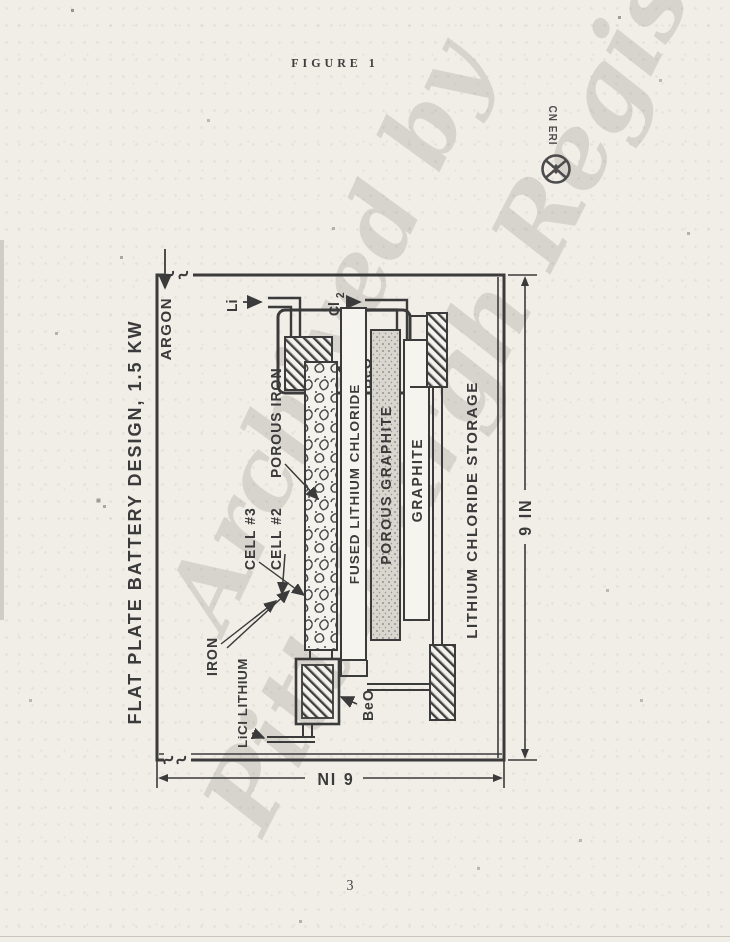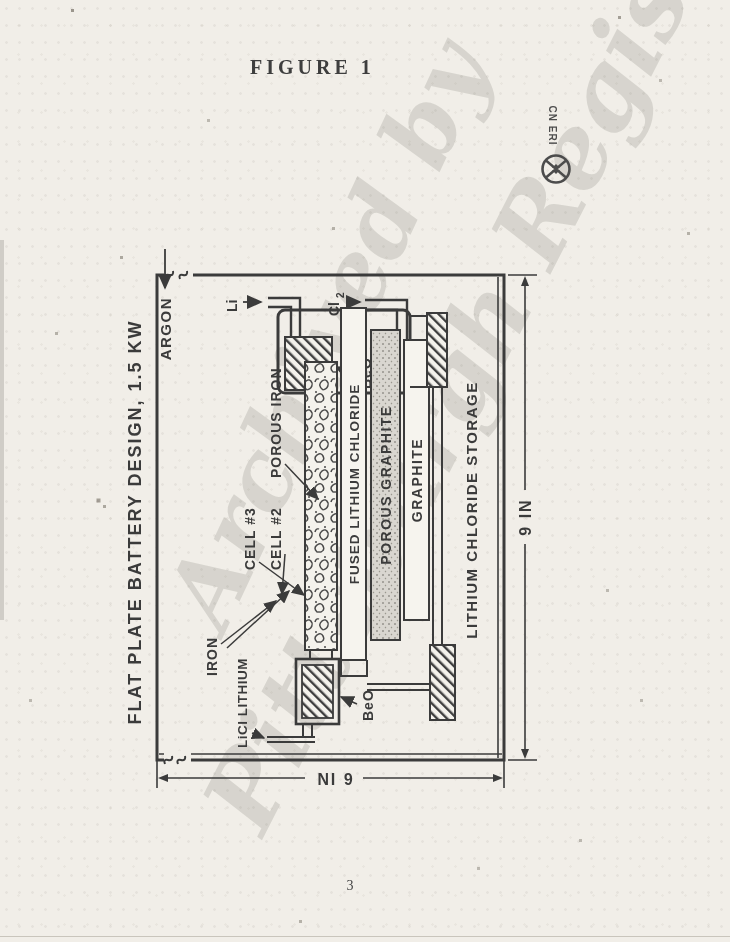--- a/index.html
+++ b/index.html
@@ -19,22 +19,22 @@
     background:transparent;
     box-shadow:72px 10px 0 1px rgba(70,62,50,.5), 619px 17px 0 1px rgba(70,62,50,.45),
       121px 257px 0 1px rgba(70,62,50,.4), 98px 500px 0 1.5px rgba(70,62,50,.45),
       104px 506px 0 1px rgba(70,62,50,.4), 56px 333px 0 1px rgba(70,62,50,.35),
       688px 233px 0 1px rgba(70,62,50,.35), 607px 590px 0 1px rgba(70,62,50,.3),
       641px 700px 0 1px rgba(70,62,50,.3), 333px 228px 0 1px rgba(70,62,50,.35),
       208px 120px 0 1px rgba(70,62,50,.3), 478px 868px 0 1px rgba(70,62,50,.3),
       300px 921px 0 1px rgba(70,62,50,.35), 660px 80px 0 1px rgba(70,62,50,.3),
       30px 700px 0 1px rgba(70,62,50,.3), 580px 840px 0 1px rgba(70,62,50,.3);}
   .figure-caption{position:absolute;left:250px;top:56px;width:170px;
-    text-align:left;font-family:"Liberation Serif", serif;
-    font-size:20px;letter-spacing:4px;color:#3e3e3e;font-weight:bold;}
+    text-align:center;font-family:"Liberation Serif", serif;
+    font-size:12px;letter-spacing:4px;color:#3e3e3e;font-weight:bold;}
   .page-number{position:absolute;left:320px;top:878px;width:60px;text-align:center;
     font-family:"Liberation Serif", serif;font-size:14px;color:#444;}
   .watermark{position:absolute;font-family:"DejaVu Serif", serif;
     font-style:italic;font-weight:bold;color:rgba(125,122,112,0.22);
     white-space:nowrap;pointer-events:none;}
   .wm1{left:-33px;top:278px;width:720px;text-align:center;font-size:96px;
     transform:rotate(-65deg);}
   .wm2{left:8px;top:398px;width:820px;text-align:center;font-size:100px;
     transform:rotate(-63deg);}
   .stamp{position:absolute;left:528px;top:112px;width:50px;height:95px;color:#4c4c4c;}

